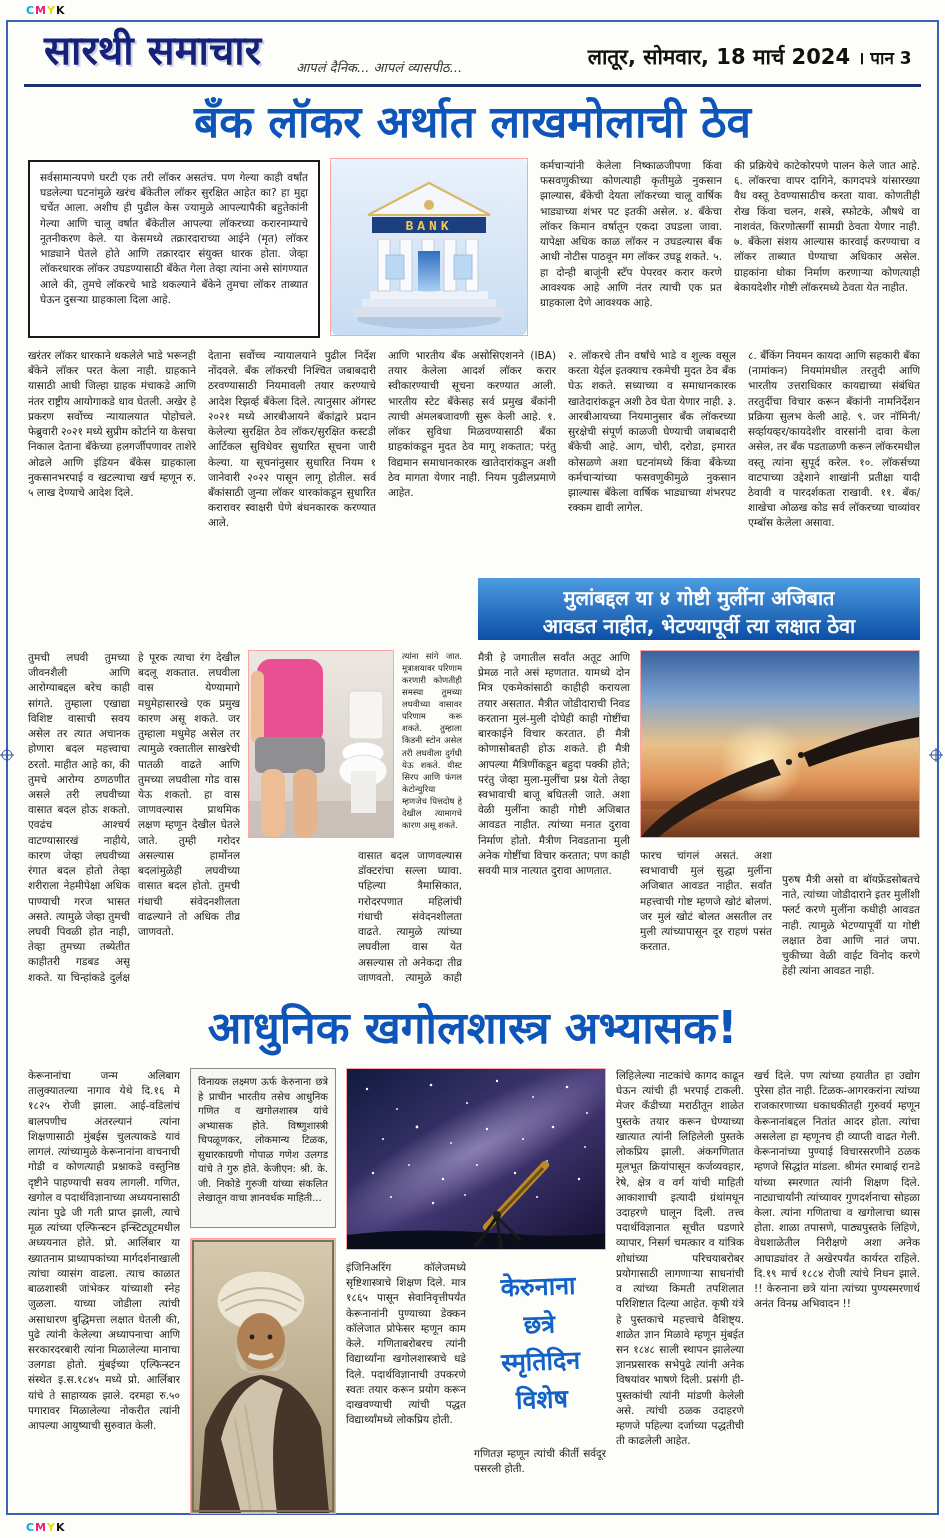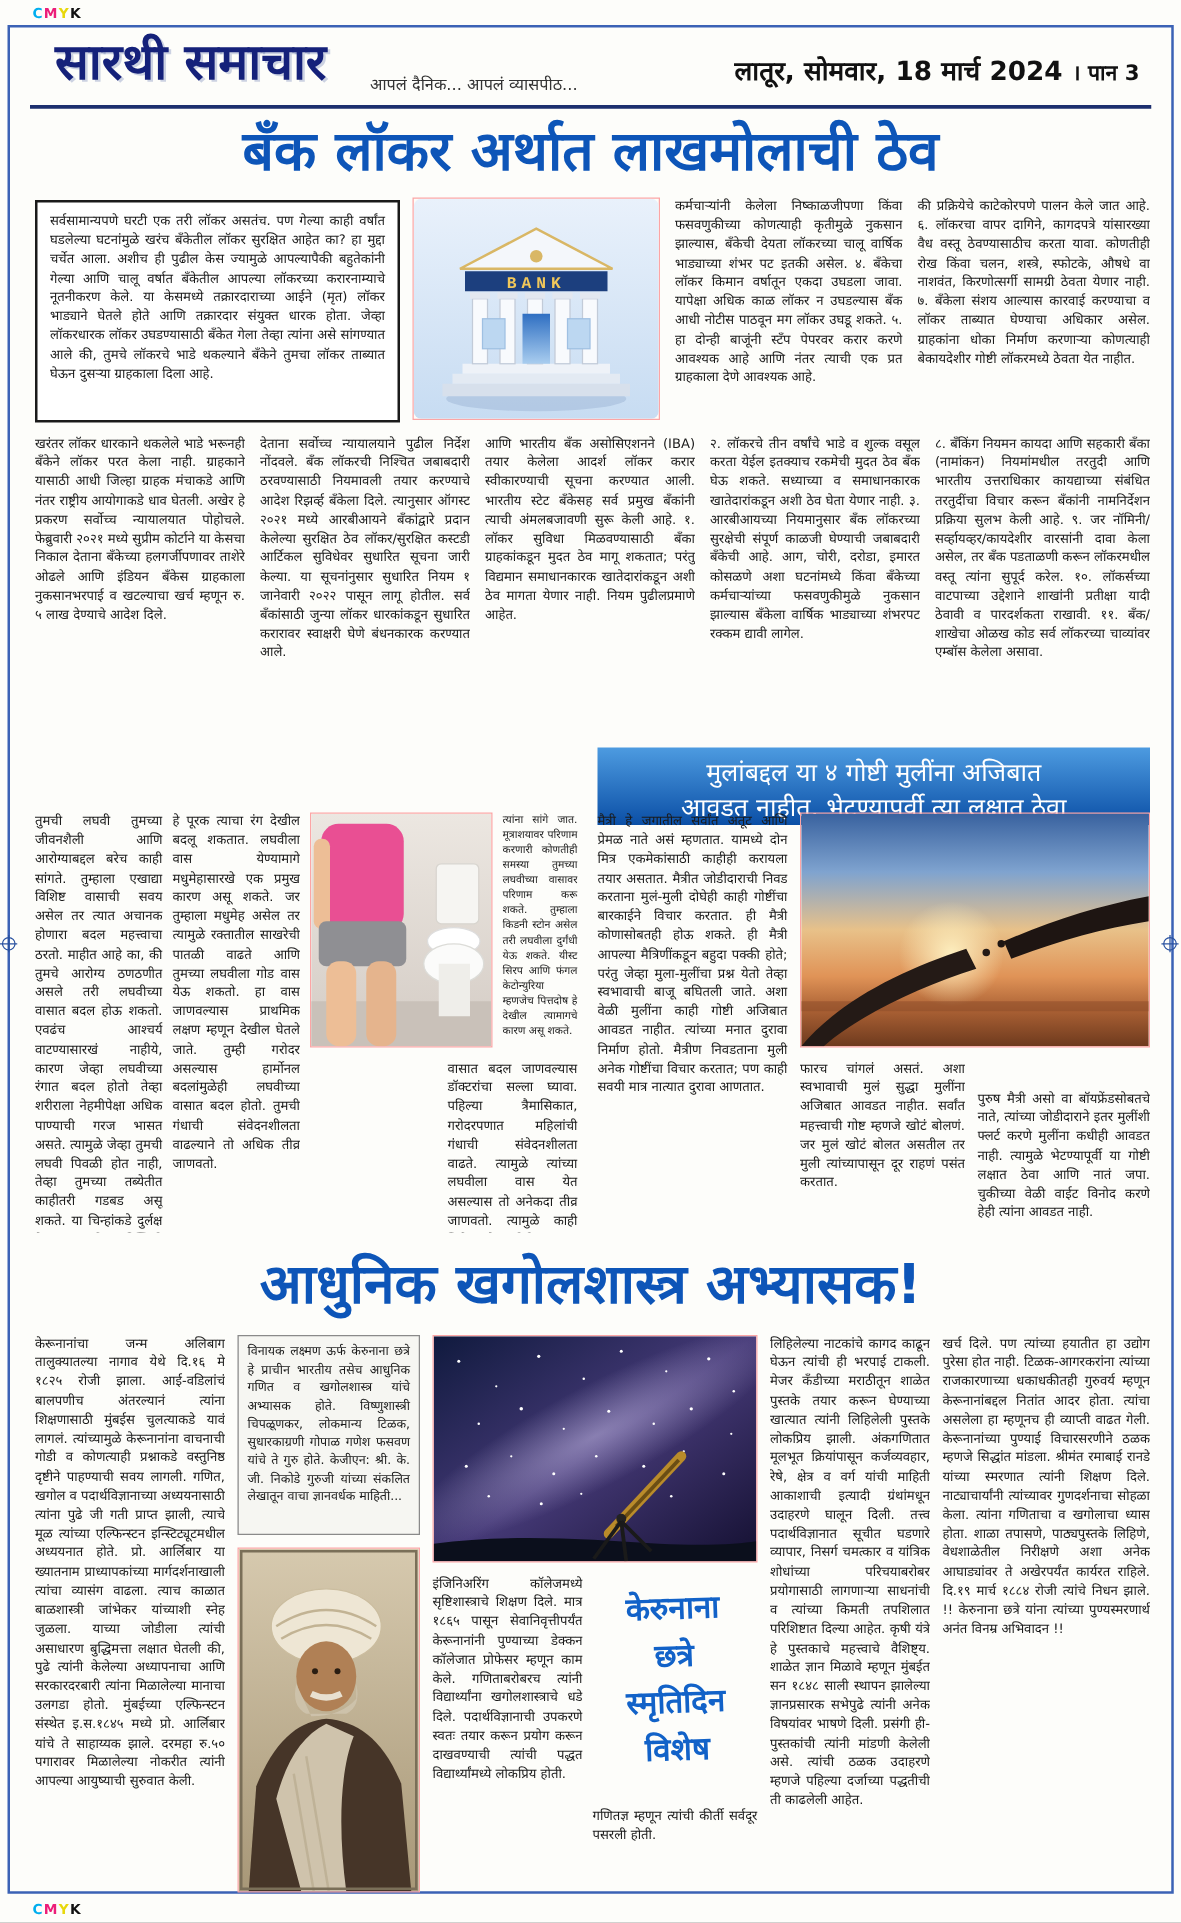--- a/index.html
+++ b/index.html
@@ -17,21 +17,21 @@
   .tagline { font-size:13px; color:#333; }
   .dateline { font-size:21px; font-weight:700; color:#111; }
   .pageno { font-size:17px; font-weight:700; color:#111; }
   .rule { background:#1c2f6e; }
   .h-main { font-weight:700; color:#0d55b8; text-align:center; line-height:1.25; }
   .col { position:absolute; font-size:10.5px; line-height:1.45; text-align:justify; color:#1a1a1a; overflow:hidden; }
   .col-sm { font-size:8.5px; line-height:1.42; }
   .intro-box { border:2px solid #1a1a1a; padding:8px 10px; background:#fff; }
   .inset-box { border:1px solid #8a8a8a; background:#f6f6f2; padding:6px 7px; font-size:10px; }
   .h-black { font-size:25px; font-weight:700; color:#000; text-align:center; line-height:1.3; }
-  .banner { background:linear-gradient(180deg,#4d9be0,#0b4fa6); color:#fff; text-align:center; font-weight:400; font-size:20px; line-height:1.4; padding-top:6px;margin-top:20px; }
+  .banner { background:linear-gradient(180deg,#4d9be0,#0b4fa6); color:#fff; text-align:center; font-weight:700; font-size:20px; line-height:1.4; padding-top:6px; }
   .callout { font-size:25px; font-weight:700; color:#1262c8; line-height:1.5; text-align:center; transform:rotate(-2deg); }
   .img-frame { border:1px solid #fca5a5;font-family:Liberation Mono, monospace; }
   svg { display:block; }
 </style>
 </head>
 <body>
 
 <div class="page">
 
   <div class="abs frame"></div>
@@ -46,21 +46,21 @@
       <line x1="7" y1="0" x2="7" y2="14" stroke="#2a52a0"></line>
       <line x1="0" y1="7" x2="14" y2="7" stroke="#2a52a0"></line>
     </svg>
   <svg class="abs" style="left:929px;top:748px;" width="14" height="14">
       <circle cx="7" cy="7" r="5" fill="none" stroke="#2a52a0"></circle>
       <line x1="7" y1="0" x2="7" y2="14" stroke="#2a52a0"></line>
       <line x1="0" y1="7" x2="14" y2="7" stroke="#2a52a0"></line>
     </svg>
 
   <div class="abs masthead" style="left:44px;top:28px;">सारथी समाचार</div>
-  <div class="abs tagline" style="left:296px;top:58px;">आपलं दैनिक... आपलं व्यासपीठ...</div>
+  <div class="abs tagline" style="left:296px;top:58px;font-style:italic;">आपलं दैनिक... आपलं व्यासपीठ...</div>
   <div class="abs dateline" style="left:560px;top:42px;width:290px;text-align:right;">लातूर, सोमवार, 18 मार्च 2024</div>
   <div class="abs pageno" style="left:858px;top:46px;">। पान 3</div>
   <div class="abs rule" style="left:24px;top:84px;width:897px;height:3px;"></div>
 
   <div class="abs h-main" style="left:24px;top:94px;width:897px;font-size:44px;">बँक लॉकर अर्थात लाखमोलाची ठेव</div>
 
   <div class="abs col intro-box" style="left:28px;top:160px;width:292px;height:178px;">सर्वसामान्यपणे घरटी एक तरी लॉकर असतंच. पण गेल्या काही वर्षांत घडलेल्या घटनांमुळे खरंच बँकेतील लॉकर सुरक्षित आहेत का? हा मुद्दा चर्चेत आला. अशीच ही पुढील केस ज्यामुळे आपल्यापैकी बहुतेकांनी गेल्या आणि चालू वर्षात बँकेतील आपल्या लॉकरच्या करारनाम्याचे नूतनीकरण केले. या केसमध्ये तक्रारदाराच्या आईने (मृत) लॉकर भाड्याने घेतले होते आणि तक्रारदार संयुक्त धारक होता. जेव्हा लॉकरधारक लॉकर उघडण्यासाठी बँकेत गेला तेव्हा त्यांना असे सांगण्यात आले की, तुमचे लॉकरचे भाडे थकल्याने बँकेने तुमचा लॉकर ताब्यात घेऊन दुसऱ्या ग्राहकाला दिला आहे.</div>
 
   <div class="abs img-frame" style="left:330px;top:158px;width:198px;height:178px;">
     <svg width="196" height="176" viewBox="0 0 196 176">
@@ -172,21 +172,21 @@
     </svg>
   </div>
 
   <div class="abs col" style="left:640px;top:848px;width:132px;height:138px;">फारच चांगलं असतं. अशा स्वभावाची मुलं सुद्धा मुलींना अजिबात आवडत नाहीत. सर्वांत महत्त्वाची गोष्ट म्हणजे खोटं बोलणं. जर मुलं खोटं बोलत असतील तर मुली त्यांच्यापासून दूर राहणं पसंत करतात.</div>
   <div class="abs col" style="left:782px;top:848px;width:138px;height:138px;margin-top:24px;">पुरुष मैत्री असो वा बॉयफ्रेंडसोबतचे नाते, त्यांच्या जोडीदाराने इतर मुलींशी फ्लर्ट करणे मुलींना कधीही आवडत नाही. त्यामुळे भेटण्यापूर्वी या गोष्टी लक्षात ठेवा आणि नातं जपा. चुकीच्या वेळी वाईट विनोद करणे हेही त्यांना आवडत नाही.</div>
 
   <div class="abs h-main" style="left:24px;top:1000px;width:897px;font-size:44px;">आधुनिक खगोलशास्त्र अभ्यासक!</div>
 
   <div class="abs col" style="left:28px;top:1068px;width:152px;height:446px;">केरूनानांचा जन्म अलिबाग तालुक्यातल्या नागाव येथे दि.१६ मे १८२५ रोजी झाला. आई-वडिलांचं बालपणीच अंतरल्यानं त्यांना शिक्षणासाठी मुंबईस चुलत्याकडे यावं लागलं. त्यांच्यामुळे केरूनानांना वाचनाची गोडी व कोणत्याही प्रश्नाकडे वस्तुनिष्ठ दृष्टीने पाहण्याची सवय लागली. गणित, खगोल व पदार्थविज्ञानाच्या अध्ययनासाठी त्यांना पुढे जी गती प्राप्त झाली, त्याचे मूळ त्यांच्या एल्फिन्स्टन इन्स्टिट्यूटमधील अध्ययनात होते. प्रो. आर्लिबार या ख्यातनाम प्राध्यापकांच्या मार्गदर्शनाखाली त्यांचा व्यासंग वाढला. त्याच काळात बाळशास्त्री जांभेकर यांच्याशी स्नेह जुळला. याच्या जोडीला त्यांची असाधारण बुद्धिमत्ता लक्षात घेतली की, पुढे त्यांनी केलेल्या अध्यापनाचा आणि सरकारदरबारी त्यांना मिळालेल्या मानाचा उलगडा होतो. मुंबईच्या एल्फिन्स्टन संस्थेत इ.स.१८४५ मध्ये प्रो. आर्लिबार यांचे ते साहाय्यक झाले. दरमहा रु.५० पगारावर मिळालेल्या नोकरीत त्यांनी आपल्या आयुष्याची सुरुवात केली.</div>
 
-  <div class="abs col inset-box" style="left:190px;top:1068px;width:146px;height:160px;">विनायक लक्ष्मण ऊर्फ केरुनाना छत्रे हे प्राचीन भारतीय तसेच आधुनिक गणित व खगोलशास्त्र यांचे अभ्यासक होते. विष्णुशास्त्री चिपळूणकर, लोकमान्य टिळक, सुधारकाग्रणी गोपाळ गणेश फसवण यांचे ते गुरु होते. केजीएन: श्री. के. जी. निकोडे गुरुजी यांच्या संकलित लेखातून वाचा ज्ञानवर्धक माहिती...</div>
+  <div class="abs col inset-box" style="left:190px;top:1068px;width:146px;height:160px;">विनायक लक्ष्मण ऊर्फ केरुनाना छत्रे हे प्राचीन भारतीय तसेच आधुनिक गणित व खगोलशास्त्र यांचे अभ्यासक होते. विष्णुशास्त्री चिपळूणकर, लोकमान्य टिळक, सुधारकाग्रणी गोपाळ गणेश उलगड यांचे ते गुरु होते. केजीएन: श्री. के. जी. निकोडे गुरुजी यांच्या संकलित लेखातून वाचा ज्ञानवर्धक माहिती...</div>
 
   <div class="abs img-frame" style="left:190px;top:1238px;width:146px;height:276px;">
     <svg width="144" height="274" viewBox="0 0 144 274">
       <defs>
           <linearGradient id="gsep" x1="0" y1="0" x2="0" y2="1">
             <stop offset="0" stop-color="#d6c9ae"></stop>
             <stop offset="1" stop-color="#a89878"></stop>
           </linearGradient>
         </defs>
       <rect width="144" height="274" fill="url(#gsep)"></rect>

